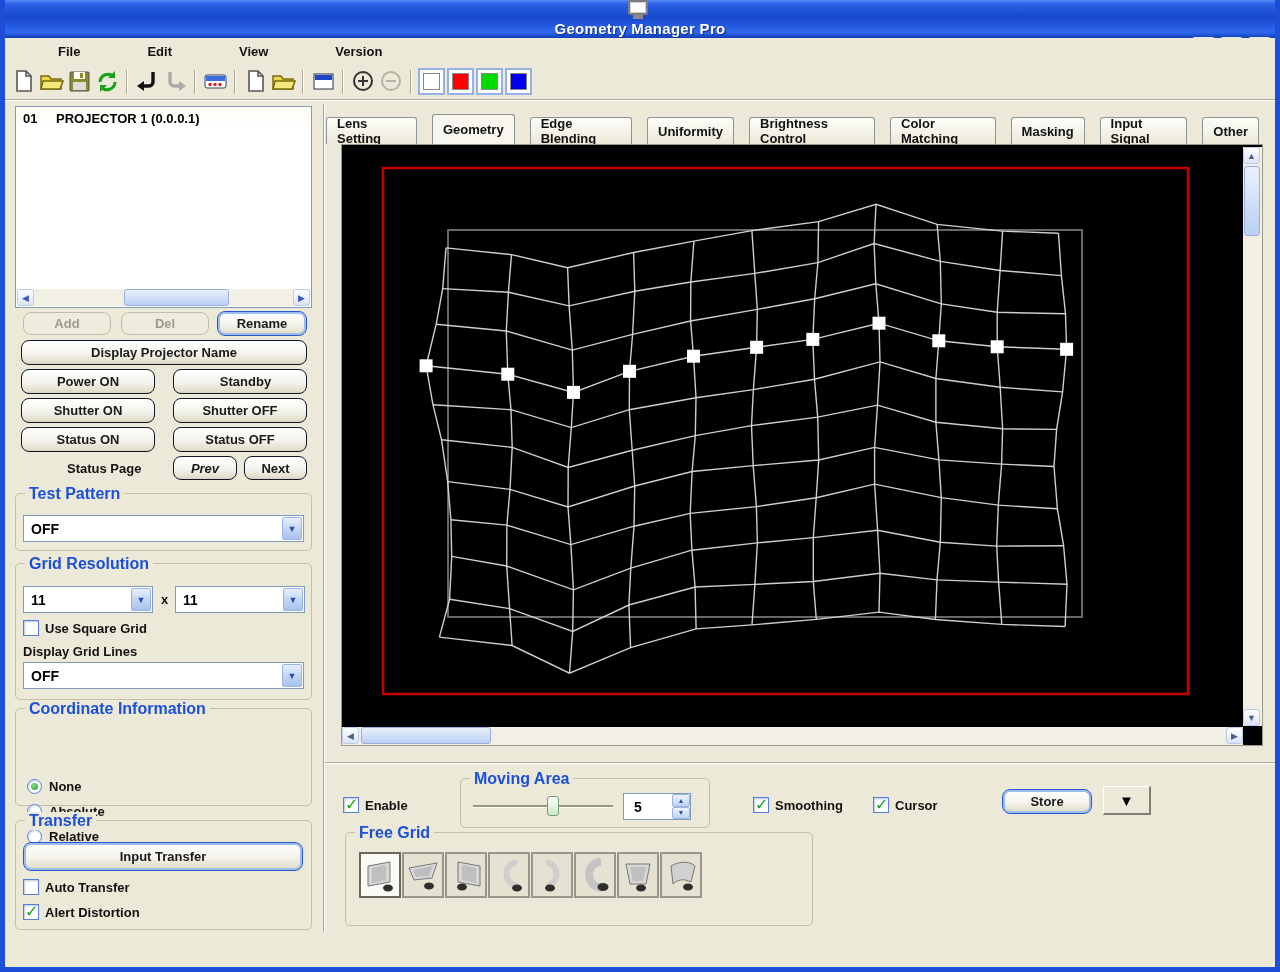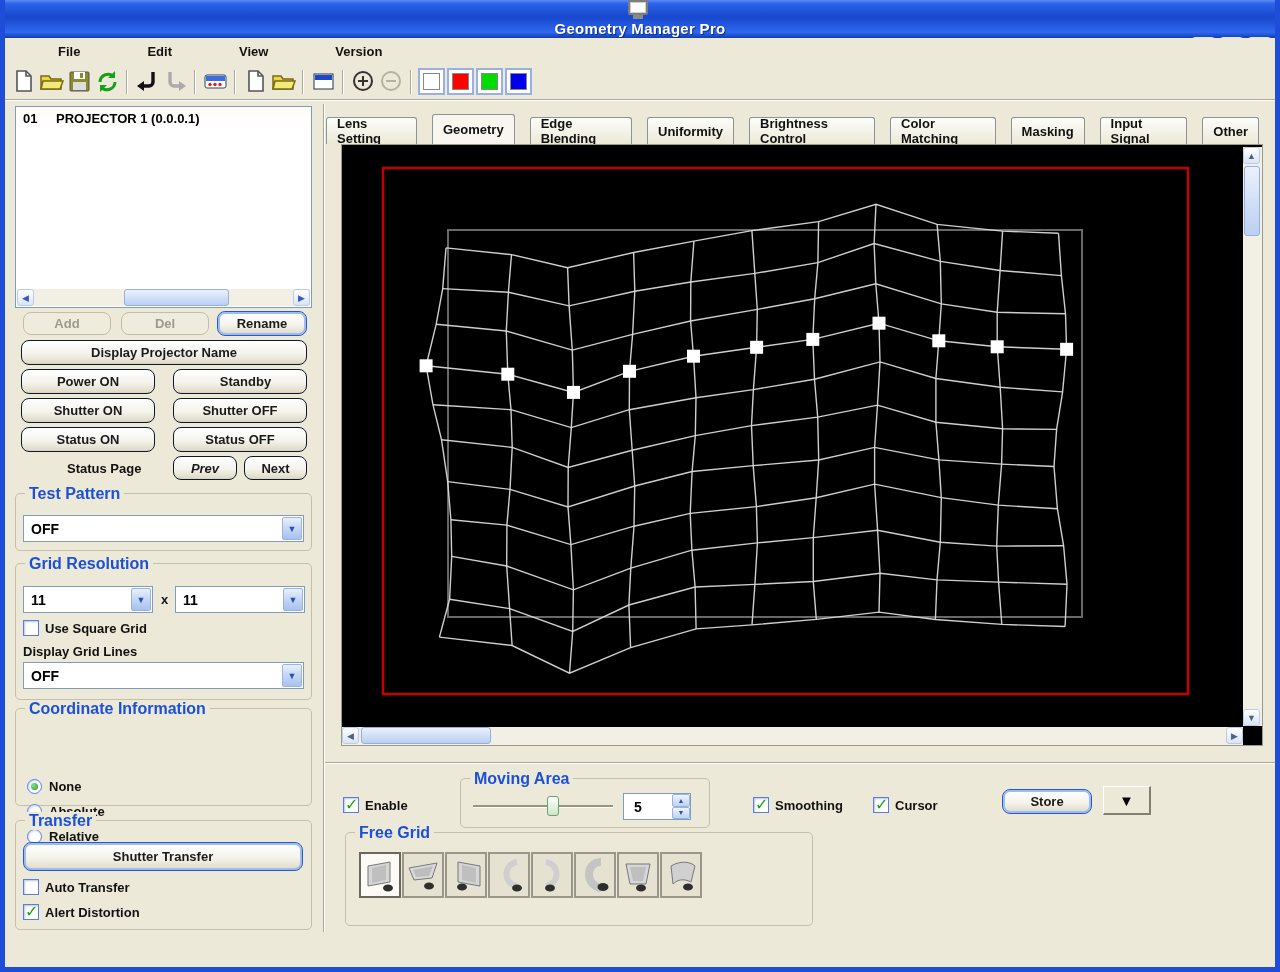--- a/index.html
+++ b/index.html
@@ -318,21 +318,21 @@
       </div>
       <div class="radio">
         <span class="dot"></span>
         <span>Relative</span>
       </div>
     </div>
 
   <div class="gbox" style="left:10px;top:820px;width:297px;height:110px;">
     <div class="gbox-cap">Transfer</div>
   </div>
-  <div class="btn focused" style="left:18px;top:842px;width:280px;height:29px;">Shutter Transfer</div>
+  <div class="btn focused" style="left:18px;top:842px;width:280px;height:29px;">Input Transfer</div>
   <div class="cb" style="left:18px;top:879px;">
     <span class="box"></span>
       <span>Auto Transfer</span>
   </div>
   <div class="cb" style="left:18px;top:904px;">
     <span class="box">
         <span class="chk">✓</span>
       </span>
       <span>Alert Distortion</span>
   </div>

